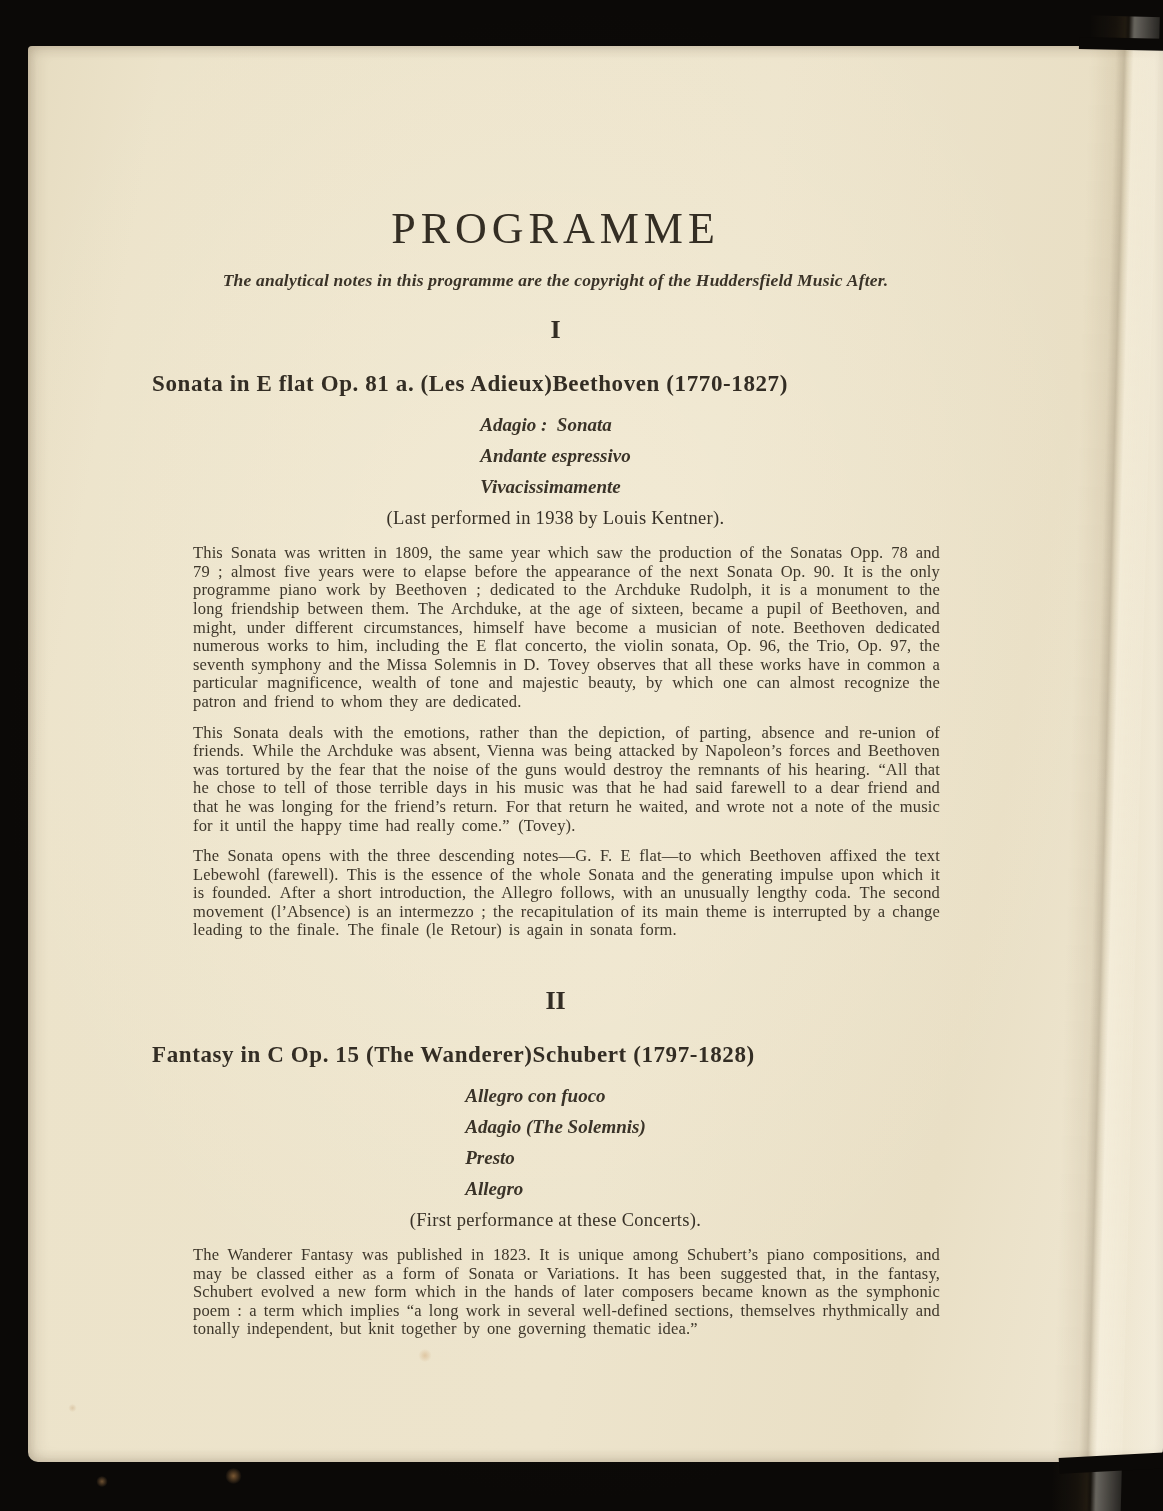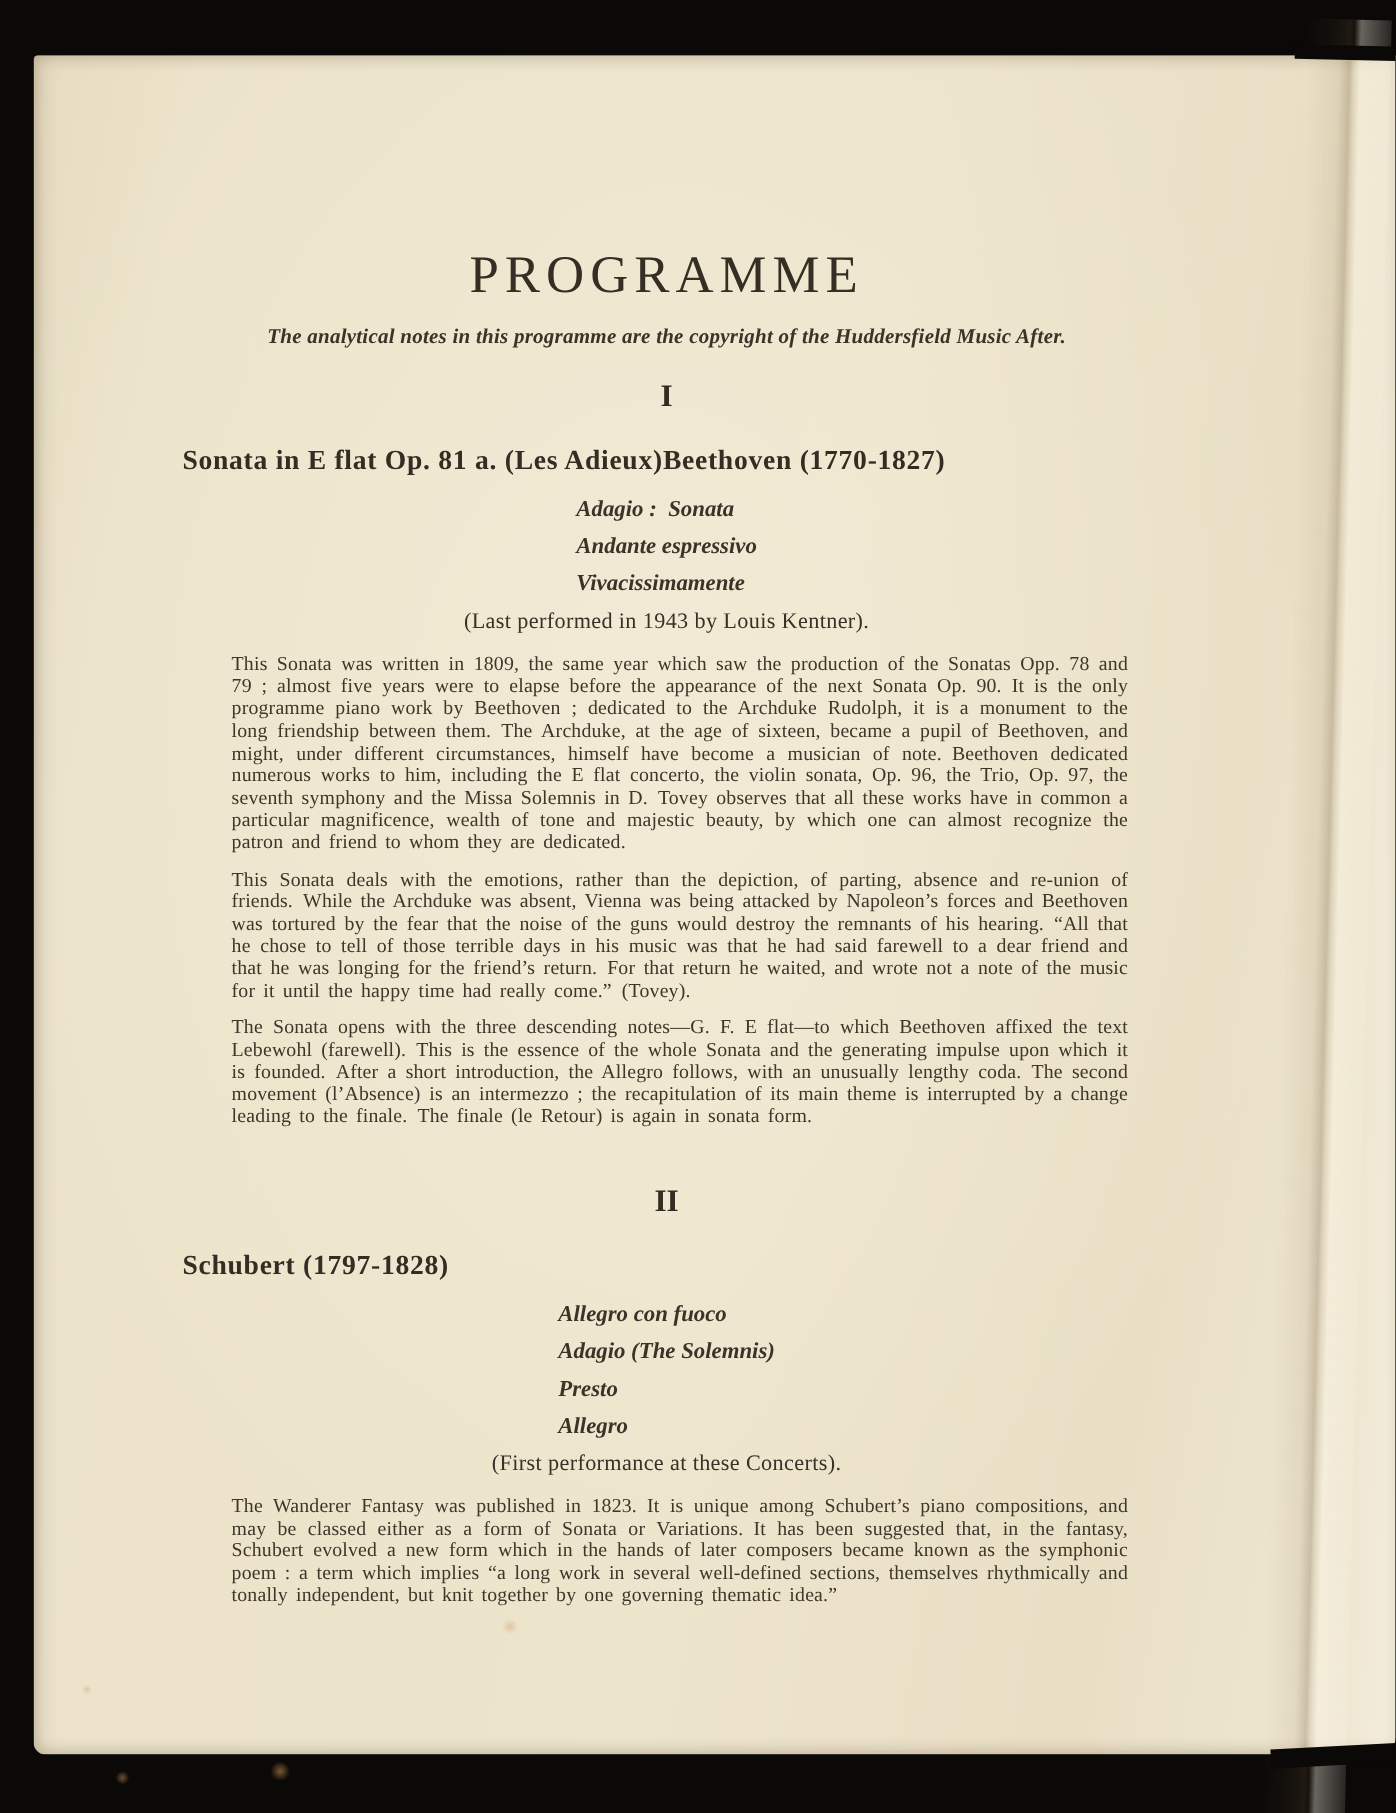--- a/index.html
+++ b/index.html
@@ -171,29 +171,30 @@
         <span class="work-title">Sonata in E flat Op. 81 a. (Les Adieux)</span>
         <span class="composer">Beethoven (1770-1827)</span>
       </div>
       <div class="movements centered">
         <div class="mlist">
           <div>Adagio : Sonata</div>
           <div>Andante espressivo</div>
           <div>Vivacissimamente</div>
         </div>
       </div>
-      <p class="perf-note centered">(Last performed in 1943 by Louis Kentner).</p>
+      <p class="perf-note centered">(Last performed in 1938 by Louis Kentner).</p>
       <p class="para first">This Sonata was written in 1809, the same year which saw the production of the Sonatas Opp. 78 and 79 ; almost five years were to elapse before the appearance of the next Sonata Op. 90. It is the only programme piano work by Beethoven ; dedicated to the Archduke Rudolph, it is a monument to the long friendship between them. The Archduke, at the age of sixteen, became a pupil of Beethoven, and might, under different circumstances, himself have become a musician of note. Beethoven dedicated numerous works to him, including the E flat concerto, the violin sonata, Op. 96, the Trio, Op. 97, the seventh symphony and the Missa Solemnis in D. Tovey observes that all these works have in common a particular magnificence, wealth of tone and majestic beauty, by which one can almost recognize the patron and friend to whom they are dedicated.</p>
       <p class="para">This Sonata deals with the emotions, rather than the depiction, of parting, absence and re-union of friends. While the Archduke was absent, Vienna was being attacked by Napoleon’s forces and Beethoven was tortured by the fear that the noise of the guns would destroy the remnants of his hearing. “All that he chose to tell of those terrible days in his music was that he had said farewell to a dear friend and that he was longing for the friend’s return. For that return he waited, and wrote not a note of the music for it until the happy time had really come.” (Tovey).</p>
       <p class="para">The Sonata opens with the three descending notes—G. F. E flat—to which Beethoven affixed the text Lebewohl (farewell). This is the essence of the whole Sonata and the generating impulse upon which it is founded. After a short introduction, the Allegro follows, with an unusually lengthy coda. The second movement (l’Absence) is an intermezzo ; the recapitulation of its main theme is interrupted by a change leading to the finale. The finale (le Retour) is again in sonata form.</p>
     </div>
 
     <div class="section">
       <div class="numeral second centered">II</div>
       <div class="work-row">
+        <span class="work-title">Fantasy in C Op. 15 (The Wanderer)</span>
         <span class="composer">Schubert (1797-1828)</span>
       </div>
       <div class="movements centered">
         <div class="mlist">
           <div>Allegro con fuoco</div>
           <div>Adagio (The Solemnis)</div>
           <div>Presto</div>
           <div>Allegro</div>
         </div>
       </div>

